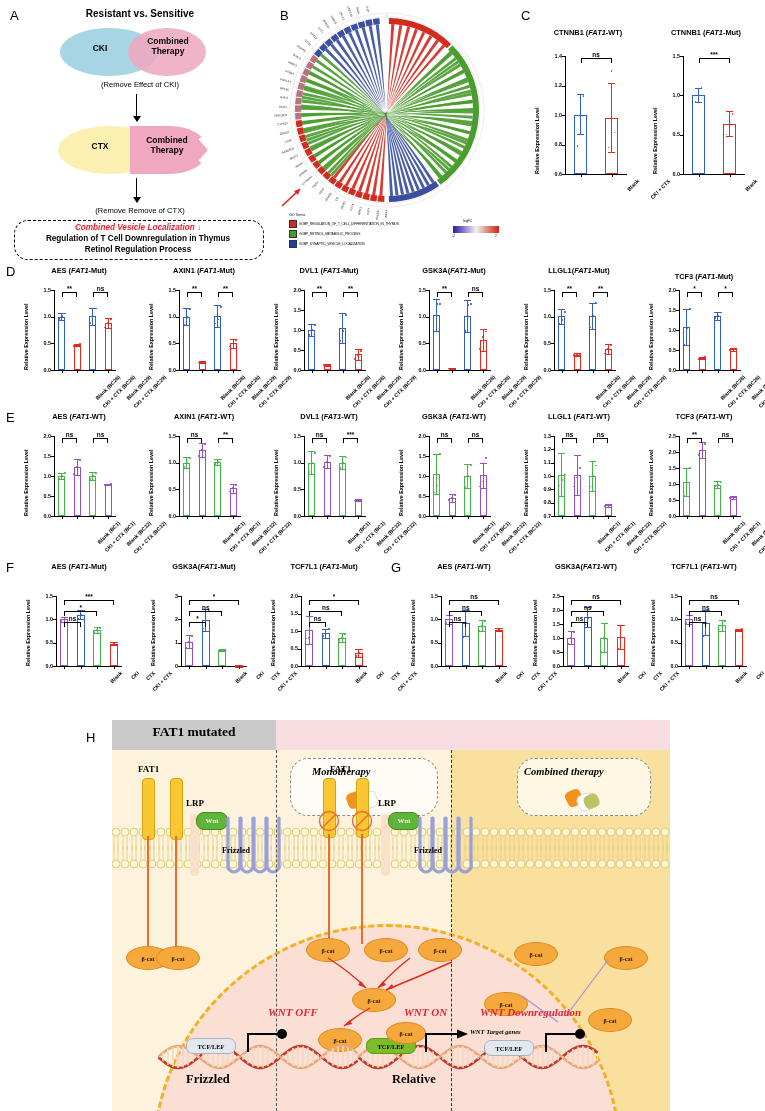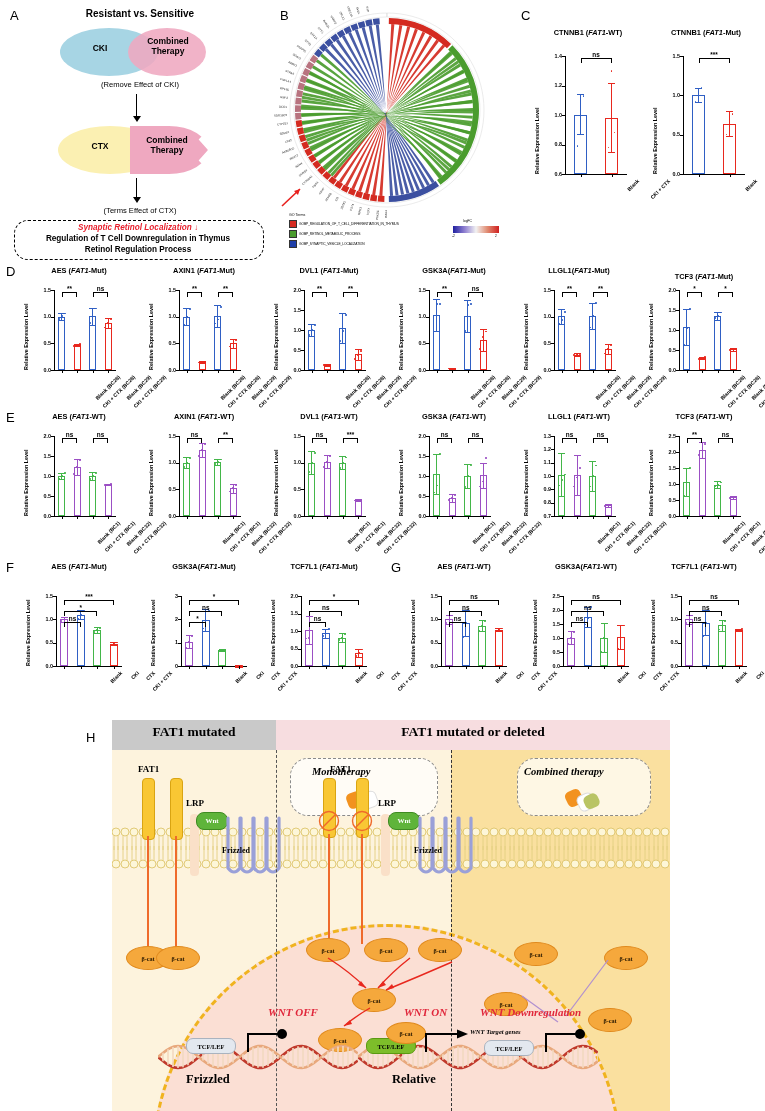--- a/index.html
+++ b/index.html
@@ -58,24 +58,24 @@
   <div class="arrowline" style="left:136px;top:94px;height:24px;"></div>
   <div class="arrowhead" style="left:132.5px;top:116px;"></div>
 
   <div class="ellipse" style="left:58px;top:126px;width:104px;height:48px;background:#fbf0b2;"></div>
   <div class="abs" style="left:130px;top:126px;width:78px;height:48px;background:#efa8c0;border-radius:0 50% 50% 0/0 50% 50% 0;clip-path:polygon(0% 0%,72% 0%,100% 8%,88% 28%,100% 50%,88% 72%,100% 92%,72% 100%,0% 100%);"></div>
   <div class="abs a-txt" style="left:70px;top:142px;width:60px;">CTX</div>
   <div class="abs a-txt" style="left:138px;top:136px;width:58px;">Combined Therapy</div>
 
   <div class="arrowline" style="left:136px;top:178px;height:22px;"></div>
   <div class="arrowhead" style="left:132.5px;top:197px;"></div>
-  <div class="abs a-note" style="left:45px;top:206px;width:190px;">(Terms Effect of CTX)</div>
+  <div class="abs a-note" style="left:45px;top:206px;width:190px;">(Remove Remove of CTX)</div>
 
   <div class="dashbox" style="left:14px;top:220px;width:248px;height:38px;"></div>
-  <div class="abs a-red" style="left:20px;top:223px;width:236px;text-align:center;font-size:8.2px;">Synaptic Retinol Localization ↓</div>
+  <div class="abs a-red" style="left:20px;top:223px;width:236px;text-align:center;font-size:8.2px;">Combined Vesicle Localization ↓</div>
   <div class="abs" style="left:16px;top:234px;width:244px;text-align:center;font-size:8.2px;font-weight:bold;">Regulation of T Cell Downregulation in Thymus</div>
   <div class="abs" style="left:16px;top:245px;width:244px;text-align:center;font-size:8.2px;font-weight:bold;">Retinol Regulation Process</div>
 </div>
 
 <div class="abs" style="left:275px;top:0;width:240px;height:258px;">
   <div class="abs panel-letter" style="left:5px;top:8px;">B</div>
   <svg width="240" height="215" viewBox="0 0 240 215" style="position:absolute;left:0;top:0;">
     <defs>
       <radialGradient id="gradR">
           <stop offset="0%" stop-color="#c1261c"></stop>
@@ -1339,21 +1339,20 @@
 <div class="abs" style="left:0;top:706px;width:765px;height:405px;">
   <div class="abs panel-letter" style="left:86px;top:24px;">H</div>
 
   <div class="abs" style="left:112px;top:44px;width:164px;height:361px;background:#fdf3dd;"></div>
   <div class="abs" style="left:276px;top:44px;width:175px;height:361px;background:#fdf3dd;"></div>
   <div class="abs" style="left:451px;top:44px;width:219px;height:361px;background:#fae09f;"></div>
 
   <div class="abs" style="left:112px;top:14px;width:164px;height:30px;background:#c9c9c9;"></div>
   <div class="abs" style="left:276px;top:14px;width:394px;height:30px;background:#f7dde0;"></div>
   <div class="h-head" style="left:112px;top:18px;width:164px;">FAT1 mutated</div>
-  <div class="h-head" style="left:276px;top:18px;width:394px;">FAT1 mutated or deleted</div>
 
   <div class="abs" style="left:152px;top:218px;width:470px;height:300px;border:3px dashed #f0b31f;border-radius:235px 235px 0 0;background:#fbdfd4;box-sizing:border-box;"></div>
 
   <svg width="558" height="54" style="position:absolute;left:112px;top:118px;">
       <g id="memb">
         <ellipse cx="4" cy="8" rx="4" ry="4" fill="#fdf6d8" stroke="#d9bf5e" stroke-width="0.8"></ellipse>
         <path d="M2 12 L2 26 M6 12 L6 26" stroke="#e3cf82" stroke-width="0.9" fill="none"></path>
         <ellipse cx="4" cy="40" rx="4" ry="4" fill="#fdf6d8" stroke="#d9bf5e" stroke-width="0.8"></ellipse>
         <path d="M2 36 L2 22 M6 36 L6 22" stroke="#e3cf82" stroke-width="0.9" fill="none"></path>
         <ellipse cx="13" cy="8" rx="4" ry="4" fill="#fdf6d8" stroke="#d9bf5e" stroke-width="0.8"></ellipse>

